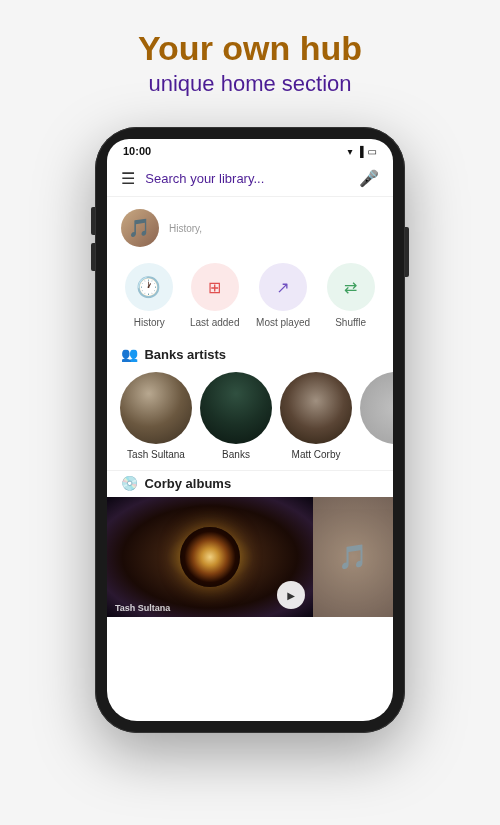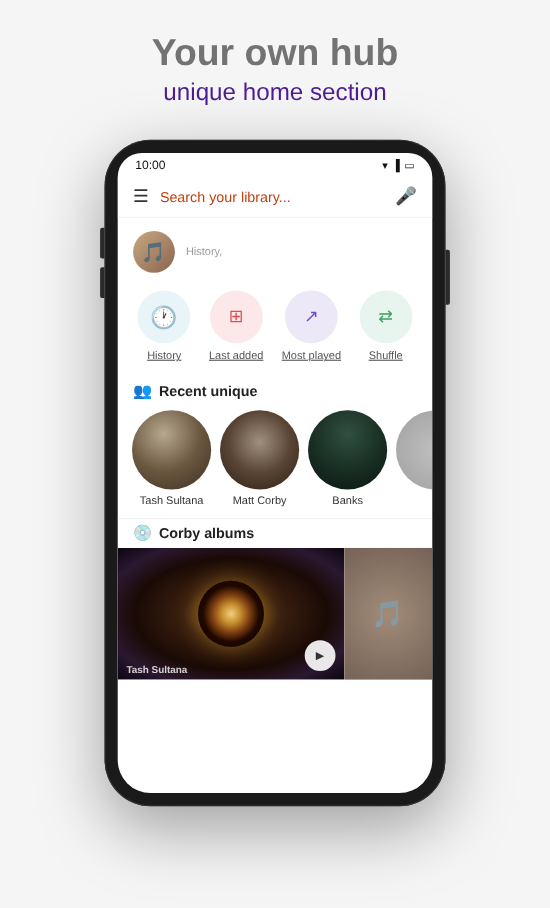--- a/index.html
+++ b/index.html
@@ -16,21 +16,21 @@
 
     .header-section {
       padding: 30px 20px 20px;
       text-align: center;
       width: 100%;
     }
 
     .main-title {
       font-size: 34px;
       font-weight: 800;
-      color: #737373;
+      color: #a16207;
       line-height: 1.1;
     }
 
     .sub-title {
       font-size: 22px;
       font-weight: 400;
       color: #4c1d95;
       margin-top: 4px;
     }
 
@@ -52,21 +52,21 @@
       display: flex;
       justify-content: space-between;
       align-items: center;
       padding: 6px 16px 4px;
       background: #fff;
       border-radius: 32px 32px 0 0;
     }
 
     .status-time {
       font-size: 11px;
-      font-weight: 400;
+      font-weight: 700;
       color: #111;
       text-align: center;
     }
 
     .status-icons {
       display: flex;
       gap: 4px;
       align-items: center;
     }
 
@@ -93,21 +93,21 @@
     .hamburger-icon {
       font-size: 16px;
       color: #333;
       margin-right: 10px;
       cursor: pointer;
     }
 
     .search-placeholder {
       flex: 1;
       font-size: 13px;
-      color: #c2410c;
+      color: #4c1d95;
     }
 
     .mic-icon {
       font-size: 16px;
       color: #333;
     }
 
     .welcome-section {
       display: flex;
       align-items: center;
@@ -164,21 +164,20 @@
 
     .circle-history { background: #e8f4f8; }
     .circle-added   { background: #fce8e8; }
     .circle-played  { background: #ede8f8; }
     .circle-shuffle { background: #e8f5ee; }
 
     .quick-action-label {
       font-size: 10px;
       color: #555;
       text-align: right;
-      text-decoration: underline;
     }
 
     .section-header {
       display: flex;
       align-items: center;
       padding: 8px 14px 6px;
       gap: 6px;
     }
 
     .section-header-icon {
@@ -410,38 +409,38 @@
           <div class="quick-action-circle circle-shuffle">
             <span style="font-size:16px;color:#40a060;">⇄</span>
           </div>
           <span class="quick-action-label">Shuffle</span>
         </div>
 
       </div>
 
       <div class="section-header">
         <span class="section-header-icon">👥</span>
-        <span class="section-header-title">Recent unique</span>
+        <span class="section-header-title">Banks artists</span>
       </div>
 
       <div class="artists-row">
 
         <div class="artist-item">
           <div class="artist-circle artist-tash"></div>
           <span class="artist-name">Tash Sultana</span>
         </div>
 
         <div class="artist-item">
+          <div class="artist-circle artist-banks"></div>
+          <span class="artist-name">Banks</span>
+        </div>
+
+        <div class="artist-item">
           <div class="artist-circle artist-matt"></div>
           <span class="artist-name">Matt Corby</span>
-        </div>
-
-        <div class="artist-item">
-          <div class="artist-circle artist-banks"></div>
-          <span class="artist-name">Banks</span>
         </div>
 
         <div class="artist-item">
           <div class="artist-circle artist-partial"></div>
         </div>
 
       </div>
 
       <div class="albums-section-header">
         <span class="section-header-icon">💿</span>

